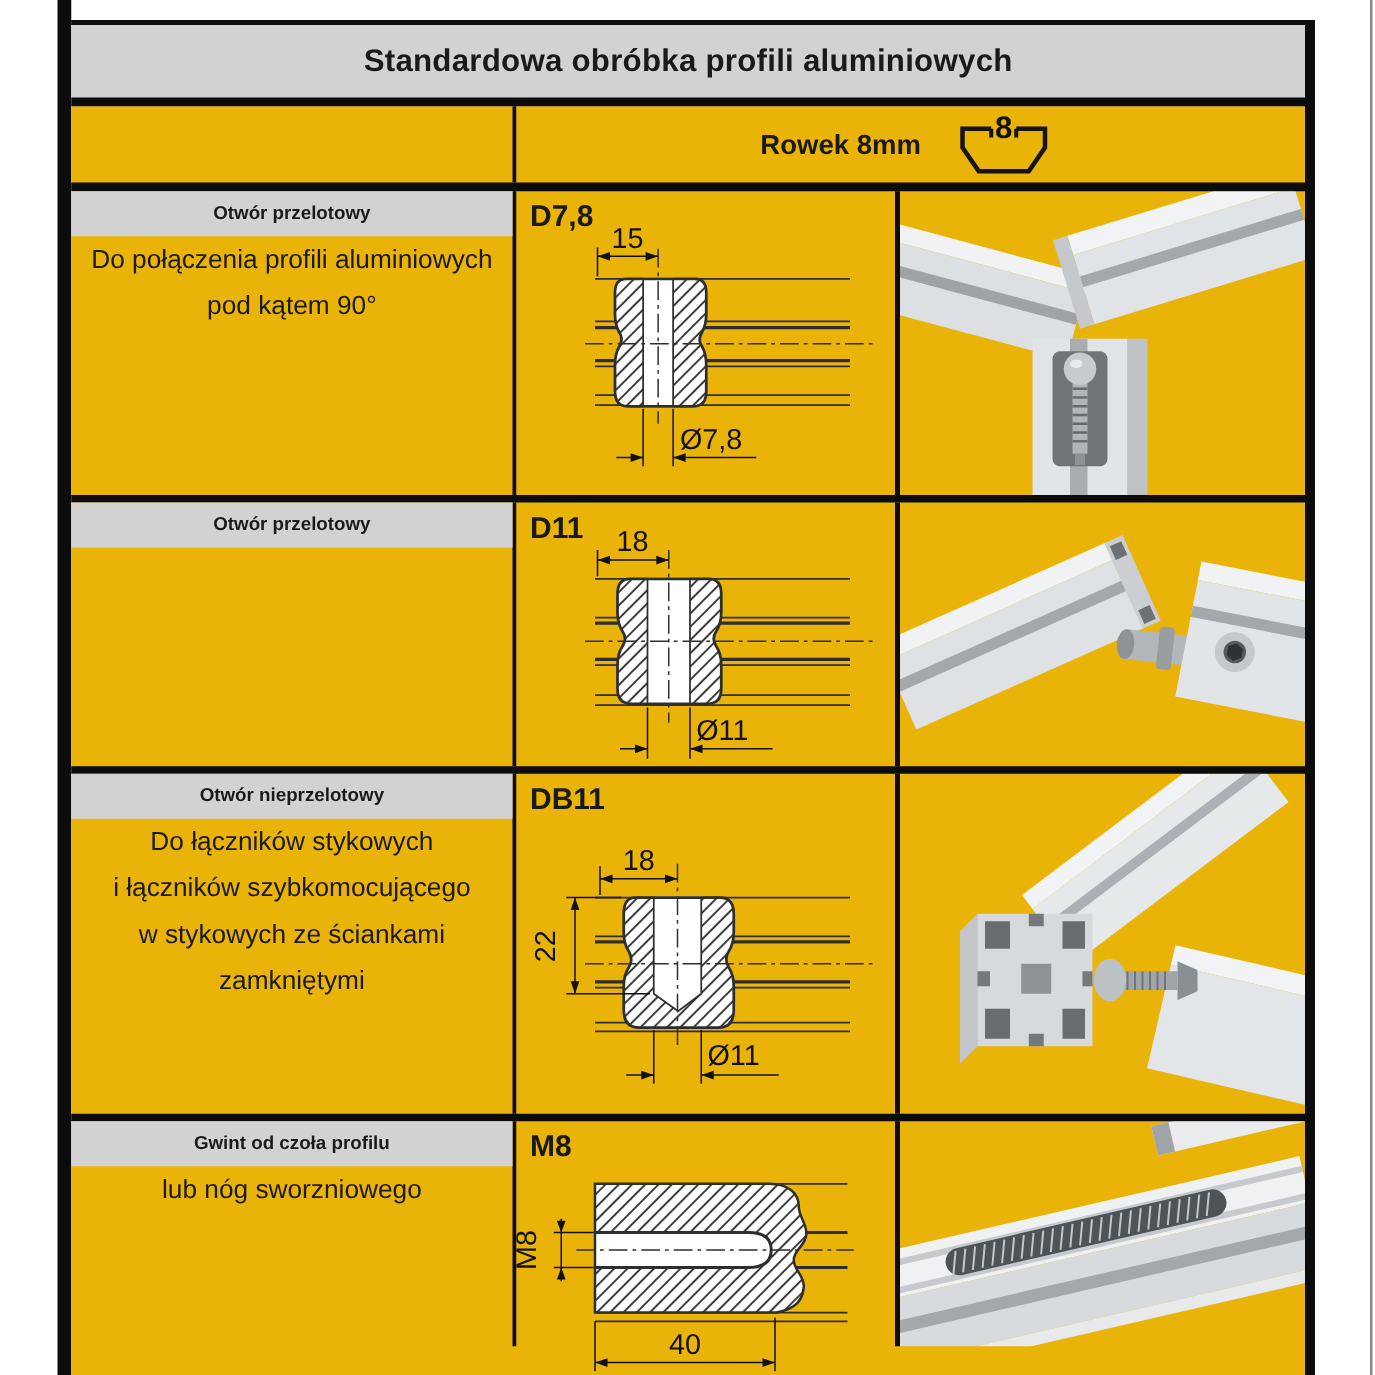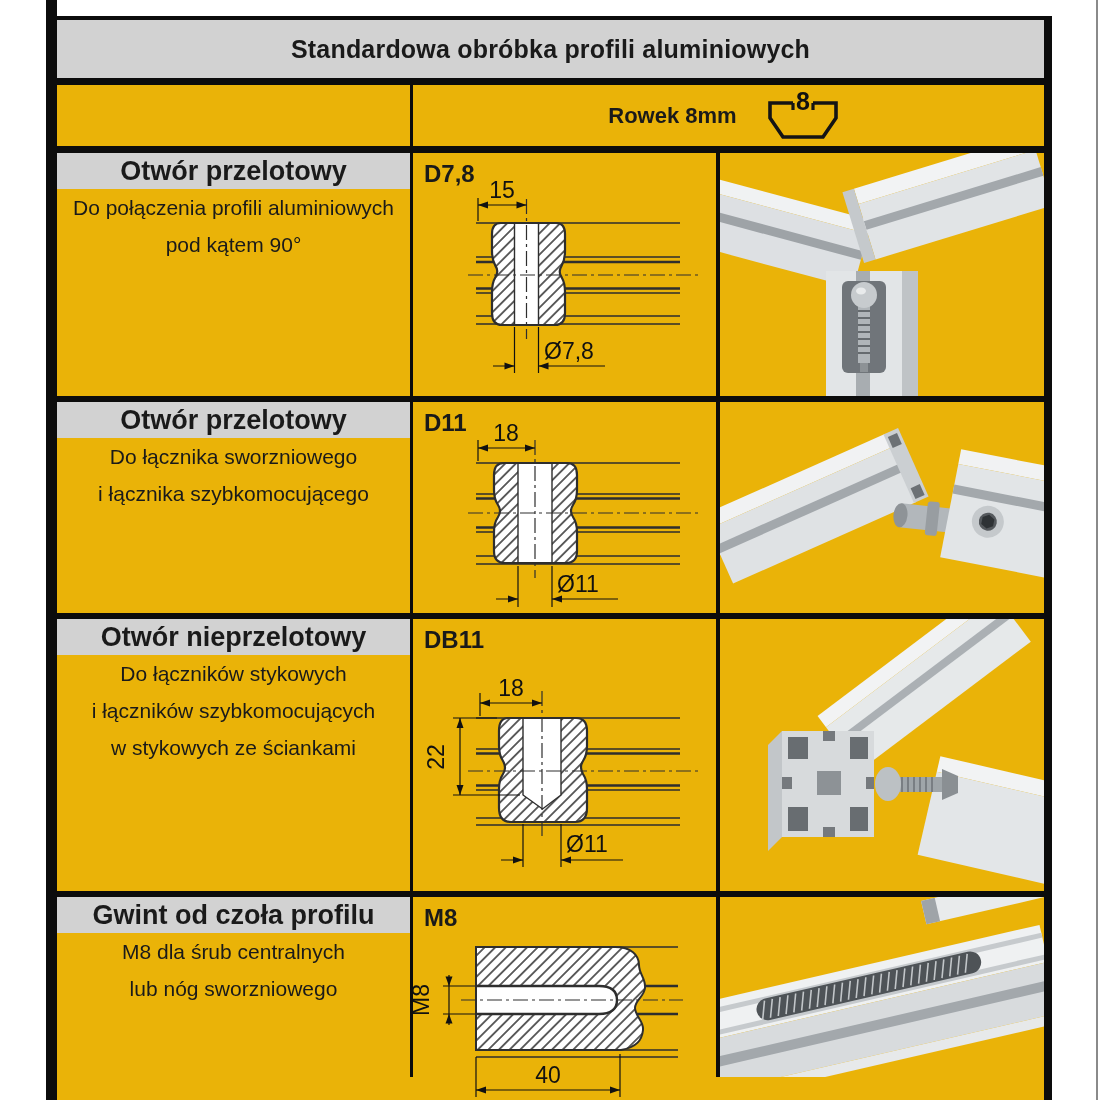--- a/index.html
+++ b/index.html
@@ -18,21 +18,21 @@
     text-align:center;font-weight:bold;font-size:25px;line-height:58px;letter-spacing:.2px;}
   .groove-row{height:61px;border-bottom:7px solid #0c0c0c;display:flex;}
   .groove-empty{width:353px;border-right:3px solid #0c0c0c;}
   .groove-head{flex:1;display:flex;align-items:center;justify-content:center;gap:20px;}
   .groove-label{font-weight:bold;font-size:22px;}
   .m-row{display:flex;border-bottom:6px solid #0c0c0c;}
   .m-row.last{border-bottom:none;}
   .c1{width:353px;border-right:3px solid #0c0c0c;}
   .c2{width:303px;border-right:4px solid #0c0c0c;position:relative;}
   .c3{flex:1;position:relative;overflow:hidden;}
-  .band{height:36px;background:#d2d2d2;text-align:center;font-weight:bold;font-size:27px;line-height:36px;}
+  .band{height:36px;background:#d2d2d2;text-align:center;font-weight:bold;font-size:15px;line-height:36px;}
   .desc{text-align:center;font-size:21px;line-height:37px;}
   .code{position:absolute;top:7px;left:11px;font-weight:bold;font-size:24px;z-index:2;}
   svg{display:block;}
   svg text{font-family:"Liberation Sans", sans-serif;}
   .dimtxt{font-size:23px;fill:#111;}
   .pl{stroke:#2e2e2e;fill:none;}
   .dim{stroke:#111;stroke-width:1.2;fill:none;}
   .arr{fill:#111;stroke:none;}
   .cl{stroke:#2e2e2e;stroke-width:1.2;fill:none;stroke-dasharray:15 4 3 4;}
 </style>
@@ -127,24 +127,20 @@
           <circle cx="144" cy="142" r="13" fill="#c7cbce"></circle>
           <ellipse cx="141" cy="138" rx="5" ry="3.5" fill="#e9ebec"></ellipse>
         </g>
       </svg>
     </div>
   </div>
 
   <div class="m-row" style="height:211px">
     <div class="c1">
       <div class="band">Otwór przelotowy</div>
-      <div class="desc">
-        <div>Do łącznika sworzniowego</div>
-        <div>i łącznika szybkomocującego</div>
-      </div>
     </div>
     <div class="c2">
       <div class="code">D11</div>
       <svg width="303" height="211" viewBox="0 0 303 211">
         <defs>
           <pattern id="hB" width="7.5" height="7.5" patternUnits="userSpaceOnUse" patternTransform="rotate(-45)">
             <line x1="0" y1="3.75" x2="7.5" y2="3.75" stroke="#3b3b3b" stroke-width="1.6"></line>
           </pattern>
         </defs>
         <g class="pl" stroke-width="1.4">
@@ -201,22 +197,23 @@
         </g>
       </svg>
     </div>
   </div>
 
   <div class="m-row" style="height:272px">
     <div class="c1">
       <div class="band">Otwór nieprzelotowy</div>
       <div class="desc">
         <div>Do łączników stykowych</div>
-        <div>i łączników szybkomocujących</div>
+        <div>i łączników szybkomocującego</div>
         <div>w stykowych ze ściankami</div>
+        <div>zamkniętymi</div>
       </div>
     </div>
     <div class="c2">
       <div class="code">DB11</div>
       <svg width="303" height="272" viewBox="0 0 303 272">
         <defs>
           <pattern id="hC" width="7.5" height="7.5" patternUnits="userSpaceOnUse" patternTransform="rotate(-45)">
             <line x1="0" y1="3.75" x2="7.5" y2="3.75" stroke="#3b3b3b" stroke-width="1.6"></line>
           </pattern>
         </defs>
@@ -286,21 +283,20 @@
           <rect x="146" y="158" width="8" height="12" fill="#75797d"></rect>
         </g>
       </svg>
     </div>
   </div>
 
   <div class="m-row last" style="height:180px">
     <div class="c1">
       <div class="band">Gwint od czoła profilu</div>
       <div class="desc">
-        <div>M8 dla śrub centralnych</div>
         <div>lub nóg sworzniowego</div>
       </div>
     </div>
     <div class="c2">
       <div class="code">M8</div>
       <svg width="303" height="211" viewBox="0 0 303 211">
         <defs>
           <pattern id="hD" width="7.5" height="7.5" patternUnits="userSpaceOnUse" patternTransform="rotate(-45)">
             <line x1="0" y1="3.75" x2="7.5" y2="3.75" stroke="#3b3b3b" stroke-width="1.6"></line>
           </pattern>

